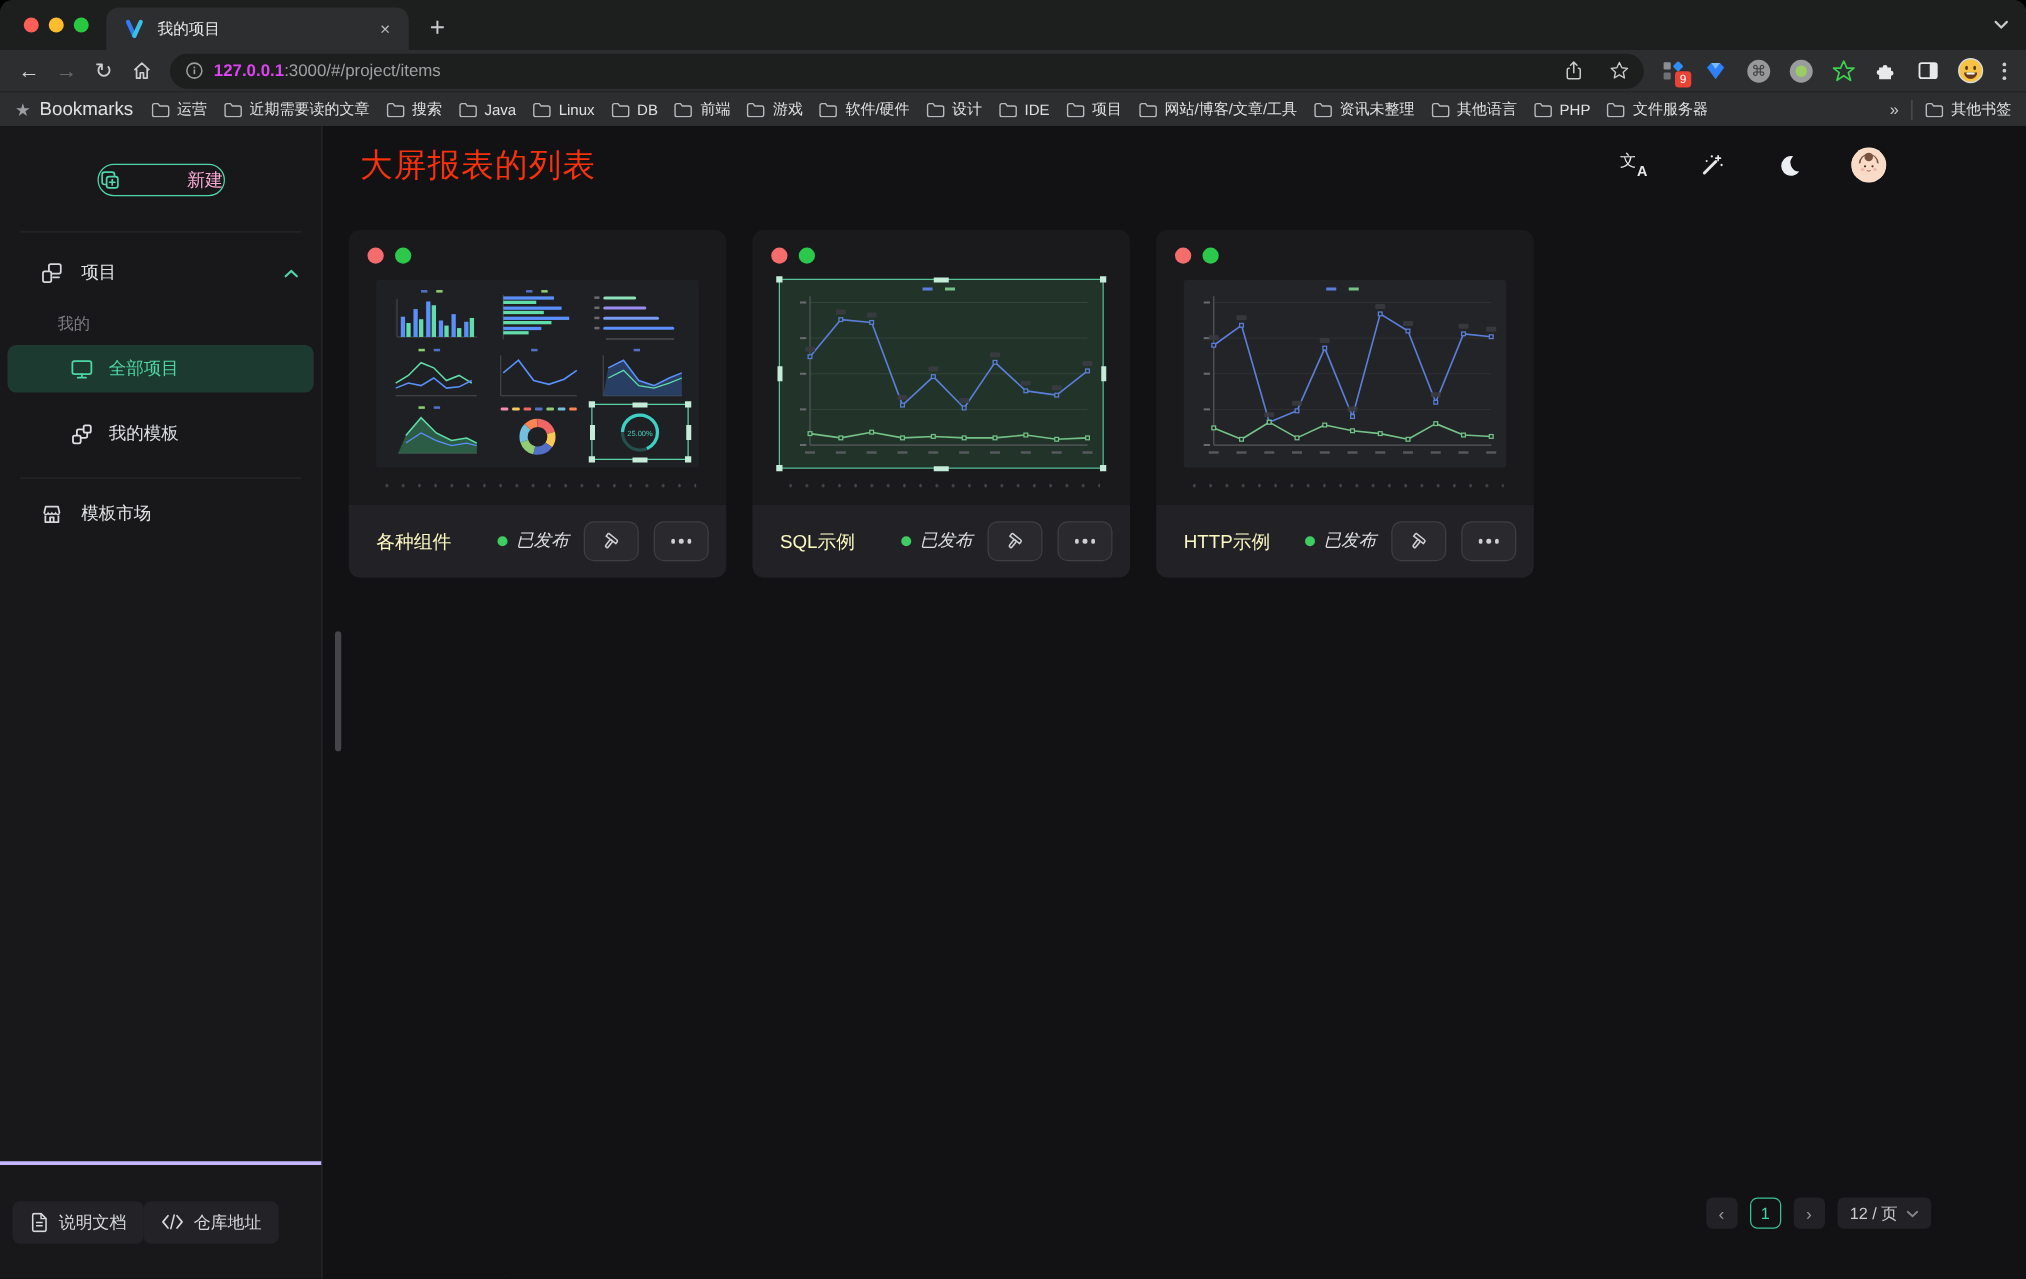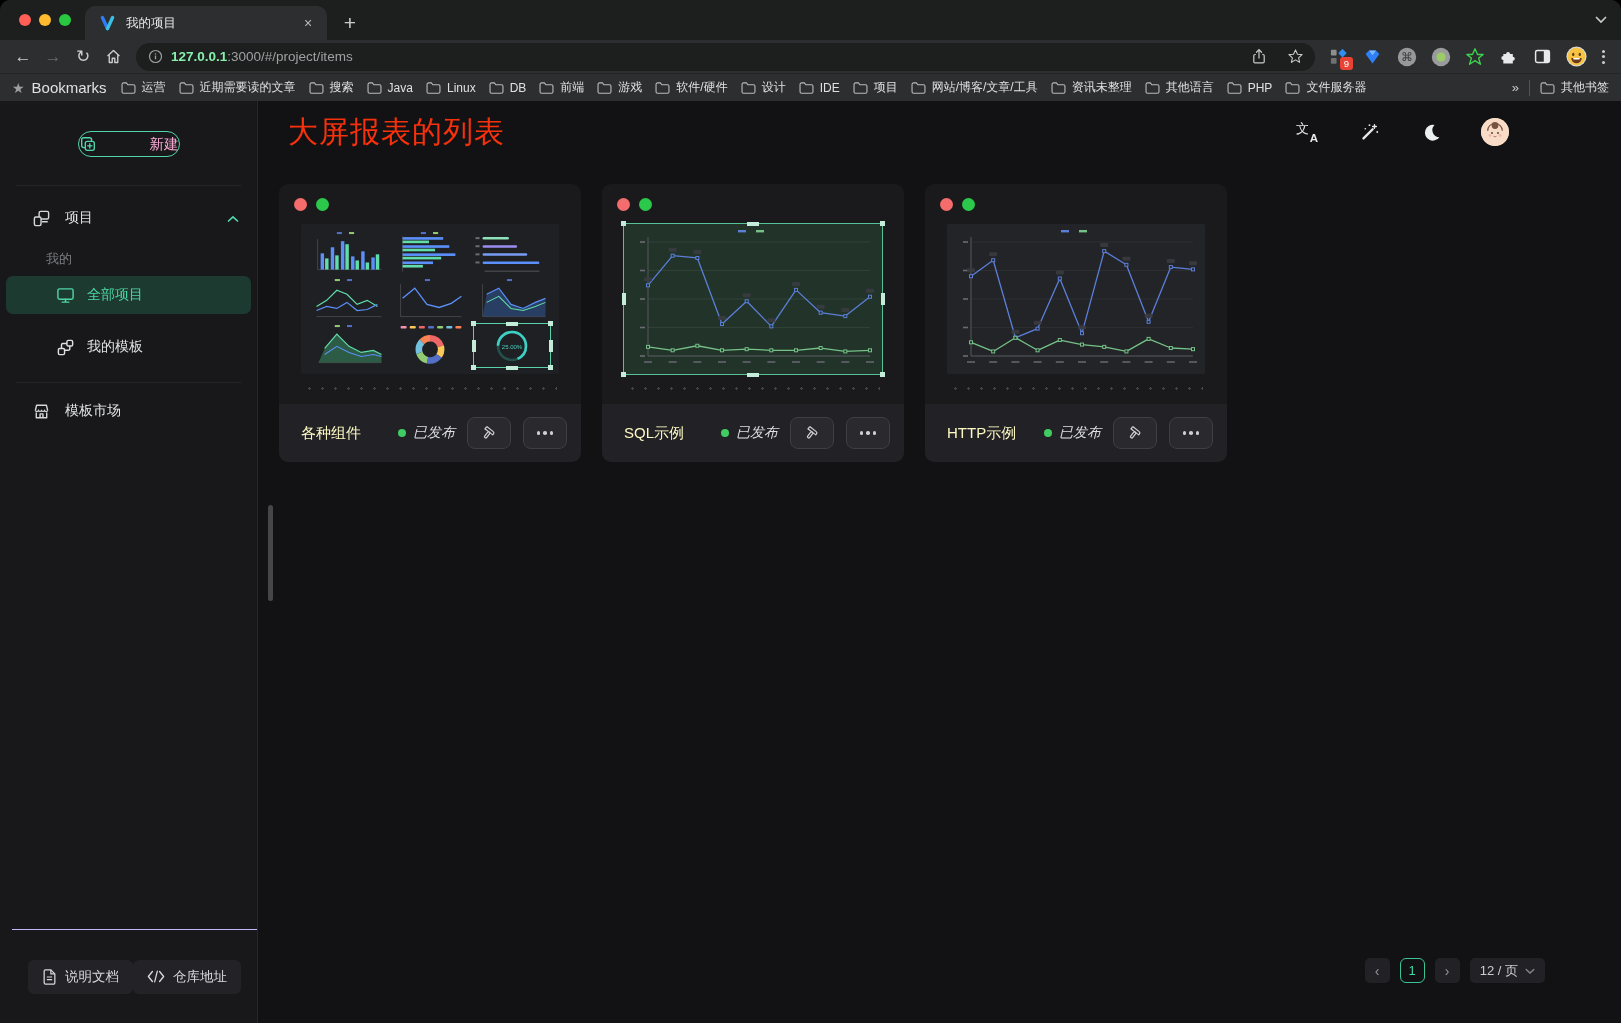--- a/index.html
+++ b/index.html
@@ -18,21 +18,21 @@
   .tab-close { color:#b9babc; font-size:14px; width:18px; height:18px; display:grid; place-items:center; border-radius:4px; cursor:default;}
   .newtab { width:30px; height:30px; margin:0 0 2px 8px; display:grid; place-items:center; color:#c9cacc; font-size:21px; }
   .tabstrip-chev { margin-left:auto; margin-right:14px; height:40px; display:flex; align-items:center; color:#c9cacc; }
 
   .toolbar { height:33px; background:#2d2e2f; display:flex; align-items:center; padding:0 8px; }
   .navbtn { width:30px; height:28px; display:grid; place-items:center; color:#cdced0; font-size:17px; }
   .navbtn.fwd { color:#696a6d; }
   .urlbar { flex:1; height:28px; margin:0 6px 0 8px; background:#1d1e1e; border-radius:14px;
             display:flex; align-items:center; padding:0 6px 0 12px; gap:8px; }
   .url { font-size:13.5px; color:#9fa0a3; white-space:nowrap; }
-  .url b { color:#86efac; font-weight:600; }
+  .url b { color:#d946ef; font-weight:600; }
   .url-spacer { flex:1; }
   .pillbtn { width:28px; height:24px; display:grid; place-items:center; }
   .extrow { display:flex; align-items:center; gap:7px; padding:0 4px; }
   .extbtn { width:27px; height:26px; display:grid; place-items:center; position:relative; }
   .badge { position:absolute; bottom:0; right:-1px; background:#e94335; color:#fff; font-size:9.5px;
            min-width:13px; height:13px; border-radius:3px; display:grid; place-items:center; padding:0 2px; }
   .kebab { display:flex; flex-direction:column; gap:2.5px; padding:0 8px; }
   .kebab i { width:3px; height:3px; border-radius:50%; background:#c9cacc; }
 
   .bookmarksbar { height:28px; background:#2d2e2f; border-top:1px solid #242526; display:flex; align-items:center; padding:0 12px; overflow:hidden; }
@@ -52,27 +52,27 @@
   .sidebar { width:258px; background:#18181b; border-right:1px solid #27272b; position:relative; flex-shrink:0; }
   .new-btn { margin:30px auto 0; width:102px; height:26px; border:1px solid #51d6a9; border-radius:19px;
              display:flex; align-items:center; justify-content:space-between; gap:8px; color:#f9a8d4; font-size:14.5px; background:transparent; }
   .sb-divider { height:1px; background:#26262a; margin:28px 16px 0; }
   .sb-root { display:flex; align-items:center; gap:14px; height:44px; padding:0 18px 0 32px; color:#e3e4e6; font-size:14px; margin-top:10px; }
   .sb-root .chev { margin-left:auto; }
   .sb-group { padding-left:46px; color:#7c7d82; font-size:13px; height:34px; display:flex; align-items:center; margin-top:2px; }
   .sb-item { margin:0 6px; height:38px; border-radius:7px; display:flex; align-items:center; gap:12px; padding-left:50px; color:#dfe0e3; font-size:14px; }
   .sb-item.active { background:#1d3a31; color:#4fd6a5; }
   .sb-item + .sb-item { margin-top:14px; }
-  .sb-footer { position:absolute; bottom:0; left:12px; right:0; height:94px; border-top:1px solid #c4b5fd;
-               display:flex; align-items:center; justify-content:center; padding:0 10px; }
+  .sb-footer { position:absolute; bottom:0; left:0; right:0; height:94px; border-top:3px solid #c4b5fd;
+               display:flex; align-items:center; justify-content:flex-start; padding:0 10px; }
   .sb-fbtn { height:34px; border-radius:6px; background:#232327; display:flex; align-items:center; gap:8px; padding:0 14px; color:#d8d9dc; font-size:13.5px; border:none; }
 
   .main { flex:1; position:relative; }
   .page-header { height:62px; display:flex; align-items:center; padding:0 112px 0 30px; }
-  .page-title { font-size:30px; color:#f7310c; font-weight:500; letter-spacing:1px; }
+  .page-title { font-size:26px; color:#f7310c; font-weight:500; letter-spacing:1px; }
   .hdr-icons { margin-left:auto; display:flex; align-items:center; gap:38px; }
   .hdr-ic { width:24px; height:24px; display:grid; place-items:center; color:#e8e8ea; position:relative; }
   .avatar { width:28px; height:28px; border-radius:50%; overflow:hidden; background:#f8dcc8; }
   .trans-ic { position:relative; width:22px; height:22px; }
   .trans-ic .zh { position:absolute; left:0; top:-1px; font-size:13px; color:#e8e8ea; }
   .trans-ic .en { position:absolute; right:0; bottom:-1px; font-size:11.5px; font-weight:700; color:#e8e8ea; }
 
   .cards { display:flex; gap:21px; padding:21px 0 0 21px; }
   .card { width:302px; height:278px; background:#1a1a1d; border-radius:9px; position:relative; }
   .card-dots { display:flex; gap:9px; padding:14px 0 0 15px; }

